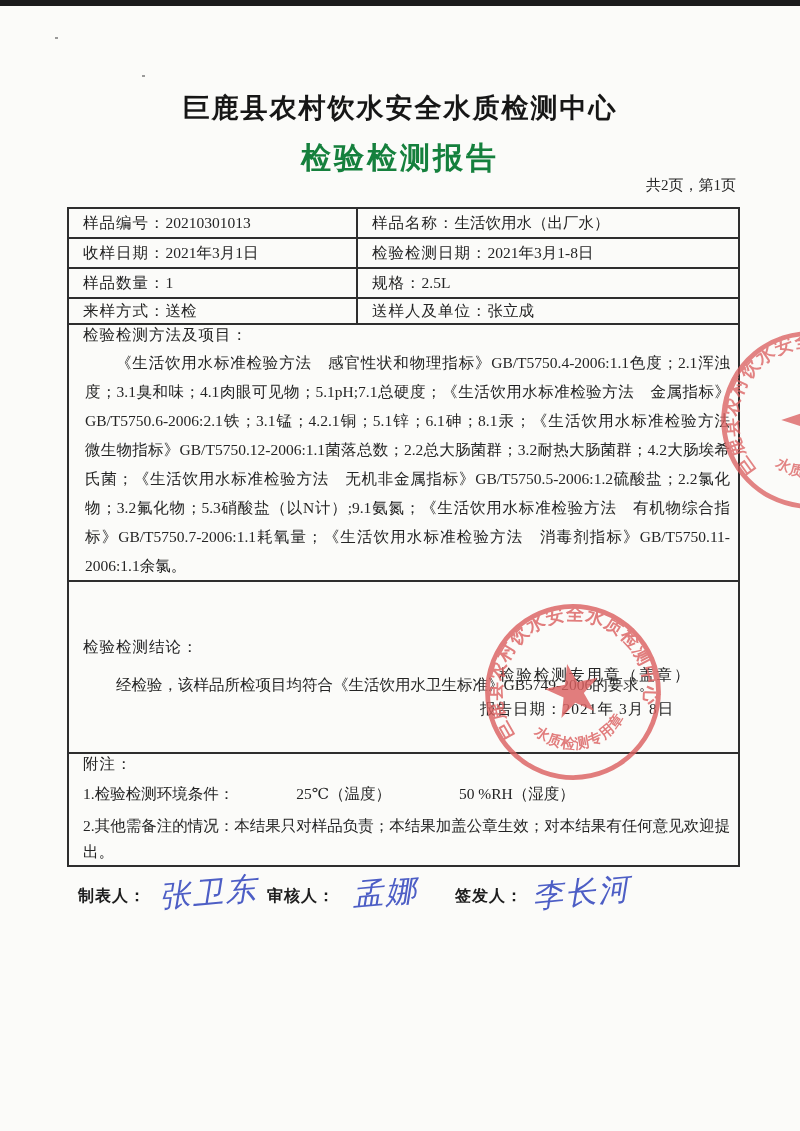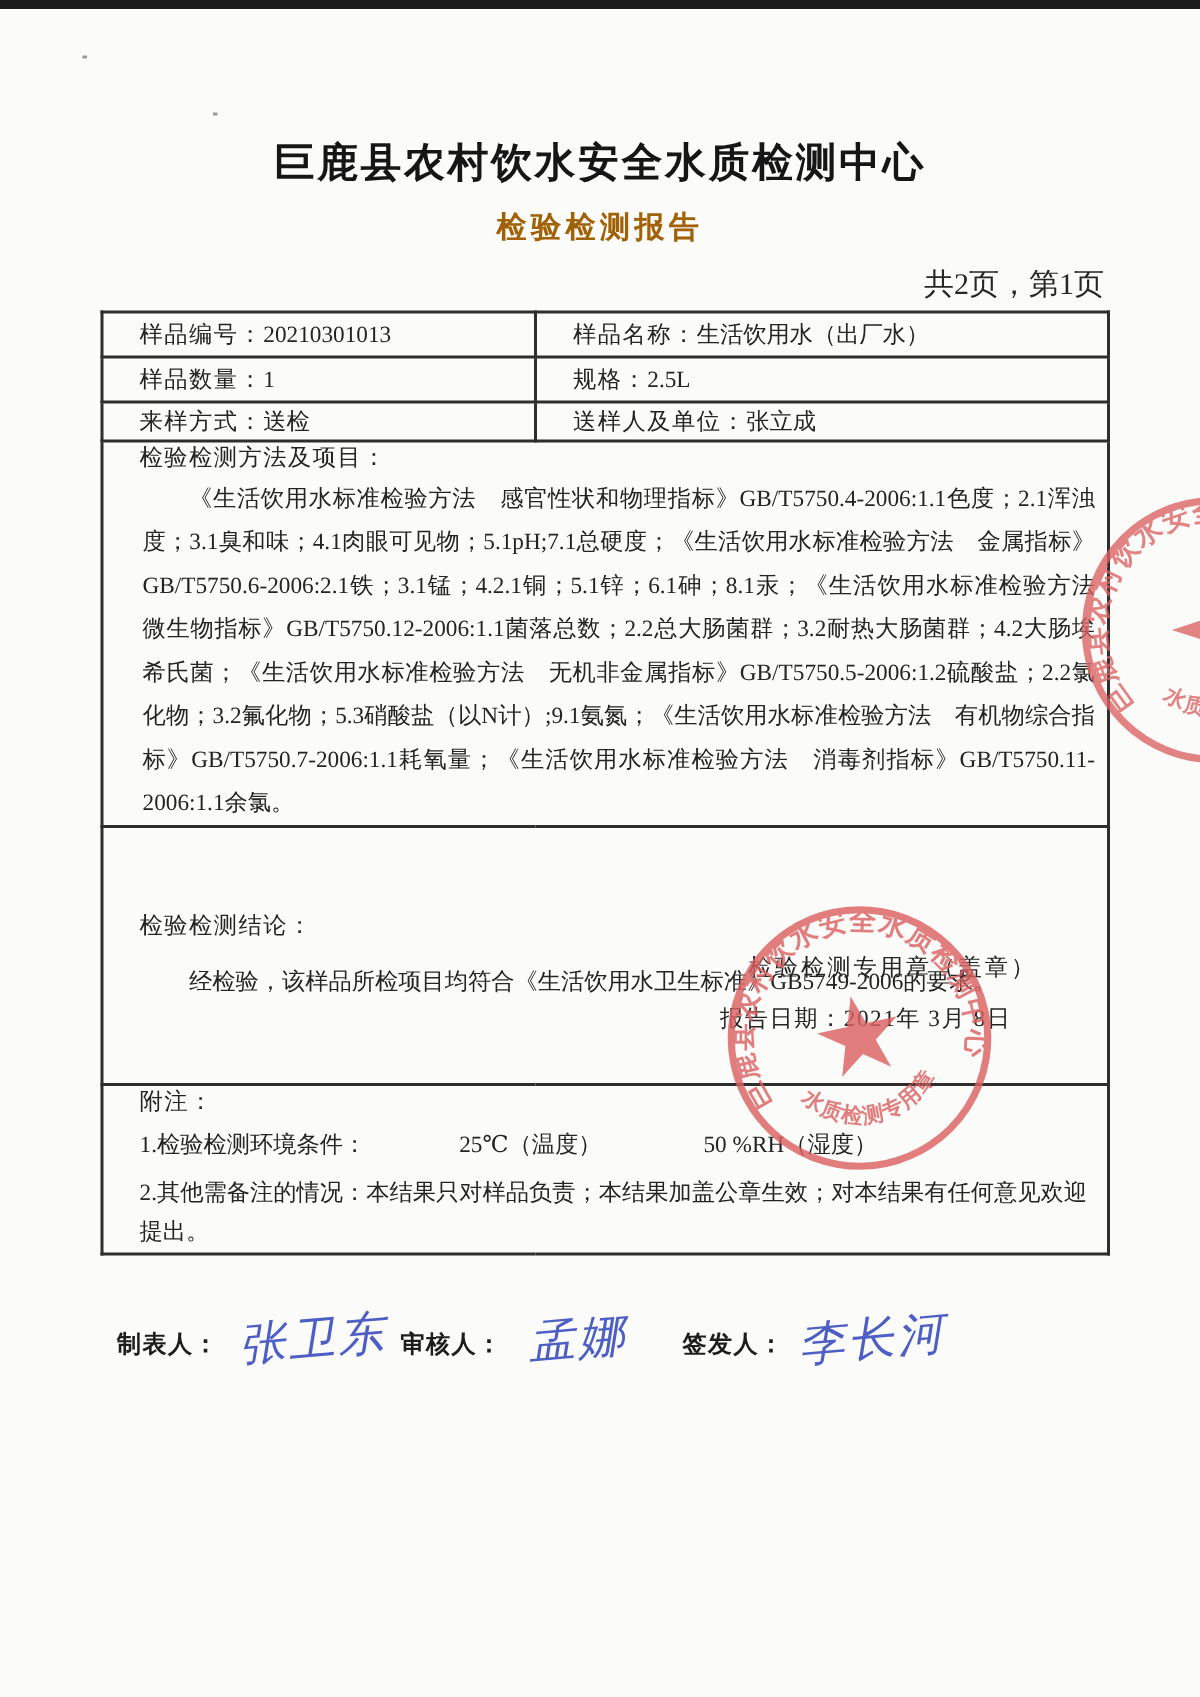--- a/index.html
+++ b/index.html
@@ -13,32 +13,32 @@
   }
   .scan-bar{position:absolute;top:0;left:0;width:800px;height:6px;background:#1c1c1c;}
   .org-title{
     position:absolute;top:90px;left:0;width:800px;
     text-align:center;font-family:"Liberation Sans","DejaVu Sans",sans-serif;
     font-size:27px;font-weight:bold;letter-spacing:2px;color:#161616;
   }
   .report-title{
     position:absolute;top:138px;left:0;width:800px;
     text-align:center;font-family:"Liberation Sans","DejaVu Sans",sans-serif;
-    font-size:20px;font-weight:bold;letter-spacing:3px;color:#a16207;
+    font-size:30px;font-weight:bold;letter-spacing:3px;color:#15803d;
   }
-  .page-info{position:absolute;top:176px;right:64px;font-size:20px;color:#262626;}
+  .page-info{position:absolute;top:176px;right:64px;font-size:15px;color:#262626;}
   table.doc{
     position:absolute;left:67px;top:207px;width:671px;
     border-collapse:collapse;table-layout:fixed;
   }
   table.doc td{
     border:2px solid #2e2e2e;
     font-size:15.5px;color:#242424;
     vertical-align:middle;
-    padding:0 6px 0 24px;
+    padding:0 6px 0 14px;
     overflow:hidden;
   }
   td.c2{padding-left:44px;}
   td.block{vertical-align:top;padding-top:5px;}
   .lbl{letter-spacing:1px;}
   .methods-body{margin:2px 2px 0 2px;text-indent:2em;line-height:29px;text-align:justify;}
   .concl-cell{position:relative;}
   .concl-body{margin:14px 10px 0 2px;text-indent:2em;line-height:26px;}
   .seal-caption{position:absolute;left:430px;top:83px;letter-spacing:2px;}
   .report-date{position:absolute;left:411px;top:117px;letter-spacing:1px;}
@@ -70,20 +70,24 @@
 
   <table class="doc">
     <colgroup>
         <col style="width:289px">
         <col style="width:382px">
       </colgroup>
     <tbody>
         <tr style="height:30px;">
       <td><span class="lbl">样品编号：</span><span>20210301013</span></td>
       <td class="c2"><span class="lbl">样品名称：</span><span>生活饮用水（出厂水）</span></td>
+    </tr>
+    <tr style="height:30px;">
+      <td><span class="lbl">收样日期：</span><span>2021年3月1日</span></td>
+      <td class="c2"><span class="lbl">检验检测日期：</span><span>2021年3月1-8日</span></td>
     </tr>
     <tr style="height:30px;margin-top:44px;">
       <td><span class="lbl">样品数量：</span><span>1</span></td>
       <td class="c2"><span class="lbl">规格：</span><span>2.5L</span></td>
     </tr>
     <tr style="height:26px;">
       <td><span class="lbl">来样方式：</span><span>送检</span></td>
       <td class="c2"><span class="lbl">送样人及单位：</span><span>张立成</span></td>
     </tr>
     <tr style="height:240px;">

